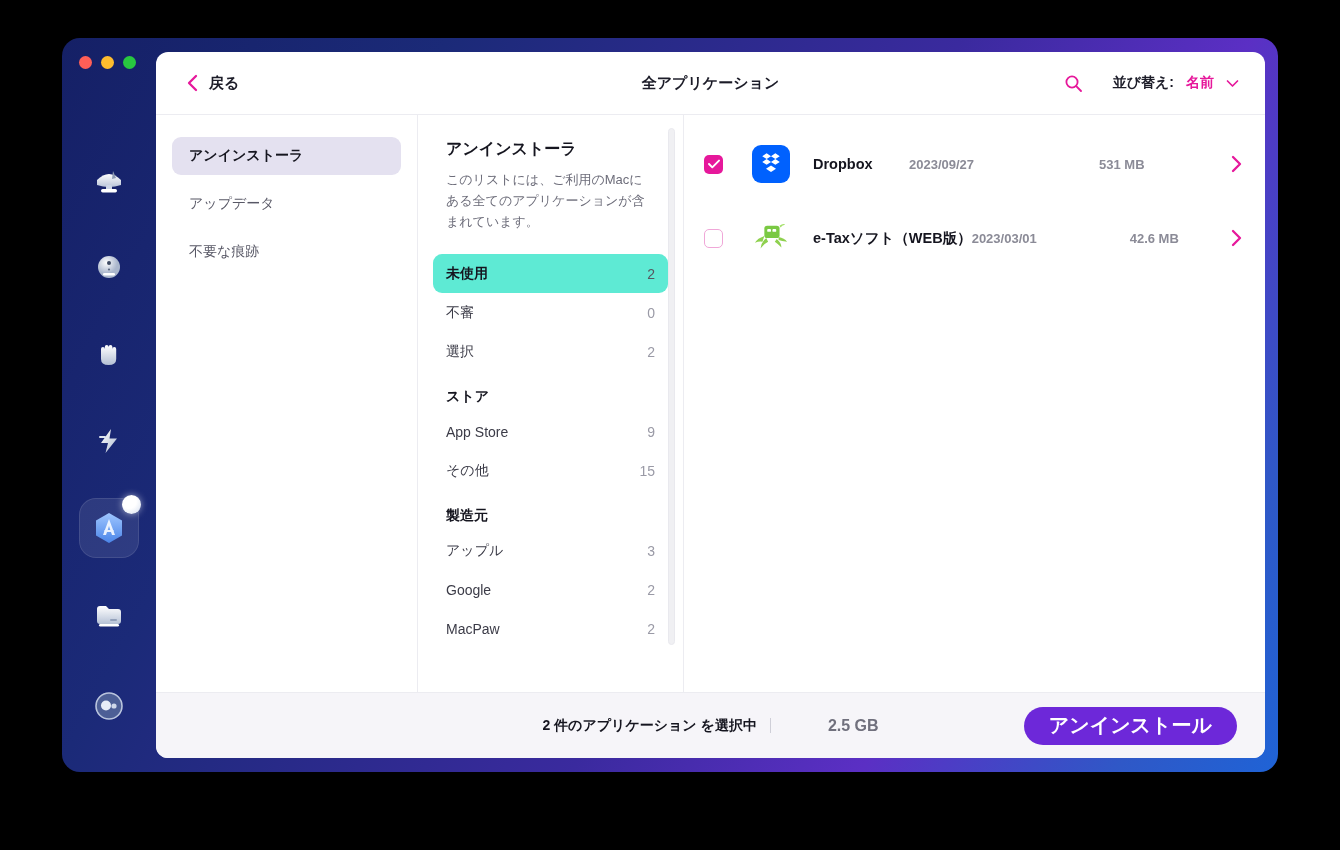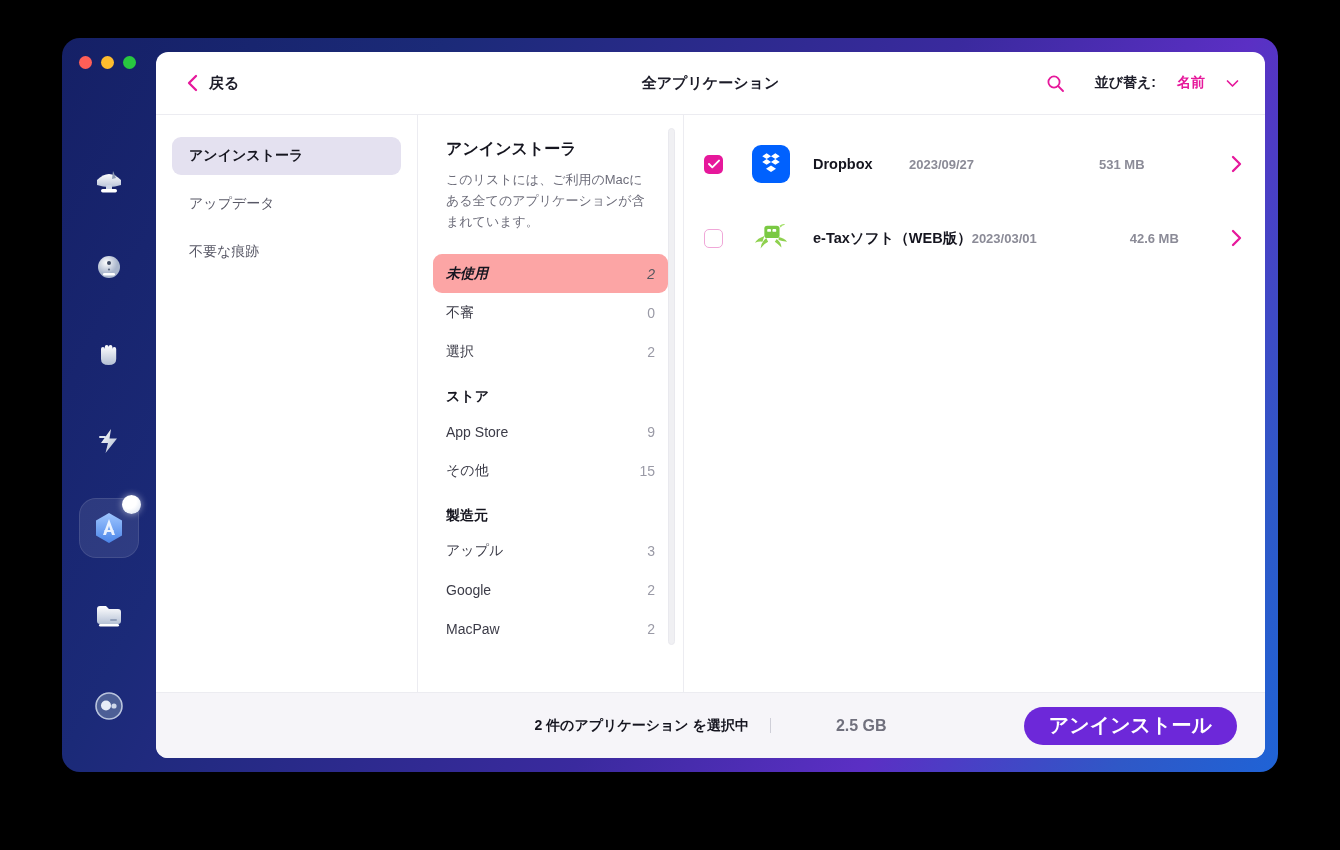--- a/index.html
+++ b/index.html
@@ -109,21 +109,21 @@
     display: flex; align-items: center; justify-content: center;
     font-size: 15px; font-weight: 700; color: #1c1c28;
     pointer-events: none;
   }
   #header-right {
     margin-left: auto; margin-right: 26px;
     display: flex; align-items: center; gap: 30px;
   }
   #search-icon-btn { cursor: pointer; display: flex; }
   #sort-control {
-    display: flex; align-items: center; gap: 21px;
+    display: flex; align-items: center; gap: 12px;
     font-size: 14px; cursor: pointer;
   }
   #sort-label { color: #1c1c28; font-weight: 700; }
   #sort-value { color: #e6189b; font-weight: 700; }
 
   
   #body { flex: 1; display: flex; min-height: 0; }
 
   
   #sidebar {
@@ -168,21 +168,21 @@
     height: 39px;
     display: flex; align-items: center; justify-content: space-between;
     padding: 0 13px;
     margin: 0 -13px;
     border-radius: 9px;
     font-size: 14px;
     cursor: pointer;
   }
   .cat-row .nm { color: #3b3b47; }
   .cat-row .ct { color: #9a9aa6; }
-  .cat-row.active { background: #fca5a5; font-style: italic; }
+  .cat-row.active { background: #5eead4; }
   .cat-row.active .nm { color: #15151f; font-weight: 700; }
   .cat-row.active .ct { color: #57575f; }
   .cat-head {
     font-size: 14px; font-weight: 700; color: #15151f;
     margin-top: 17px; margin-bottom: 6px;
   }
   
   #cat-sb-track {
     position: absolute; right: 8px; top: 13px;
     width: 7px; bottom: 10px;
@@ -236,21 +236,21 @@
   #footer {
     height: 66px; min-height: 66px;
     background: #f6f5f9;
     border-top: 1px solid #ececf1;
     display: flex; align-items: center;
     position: relative;
   }
   #footer-status {
     position: absolute; left: 0; right: 0;
     display: flex; align-items: center; justify-content: center;
-    gap: 21px;
+    gap: 13px;
     pointer-events: none;
   }
   #sel-count { font-size: 14px; font-weight: 700; color: #15151f; }
   #sel-sep { width: 1px; height: 15px; background: #cfcfd8; }
   #sel-size { font-size: 16px; font-weight: 700; color: #70707d; margin-left: 44px; }
   #uninstall-btn {
     margin-left: auto; margin-right: 28px;
     height: 38px; padding: 0 25px;
     background: #6d28d9;
     border: none; border-radius: 19px;

